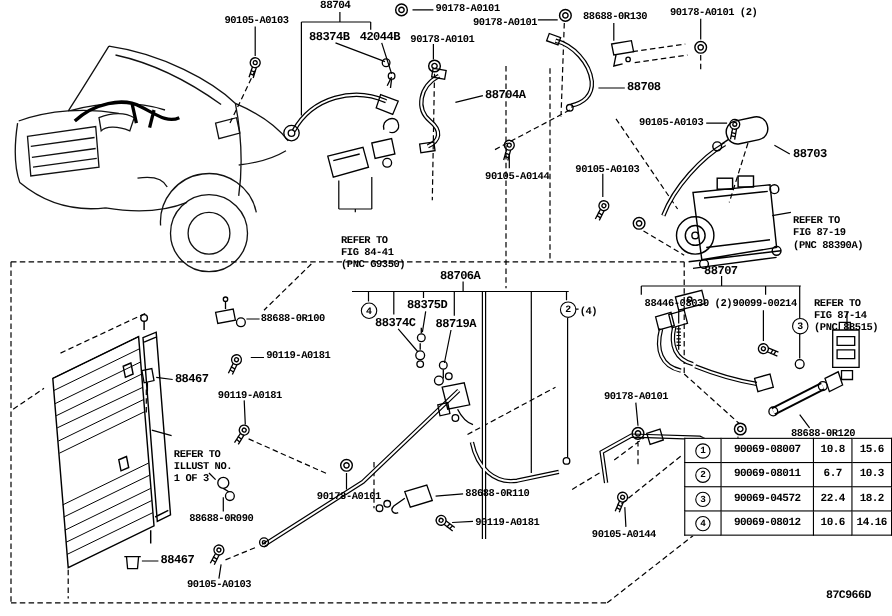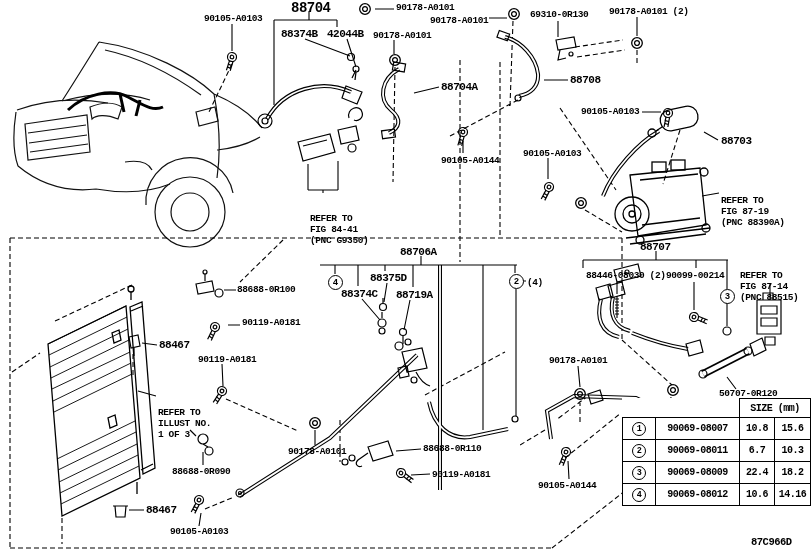--- a/index.html
+++ b/index.html
@@ -1,21 +1,21 @@
 <!DOCTYPE html>
 <html><head>
 <meta charset="utf-8">
 <style>
   html,body{margin:0;padding:0;background:#fff;}
   .stage{position:relative;width:811px;height:560px;background:#ffffff;overflow:hidden;
          font-family:"Liberation Mono",monospace;color:#000;}
   .stage svg{position:absolute;left:0;top:0;}
   .lbl{position:absolute;font:bold 9.5px "Liberation Mono",monospace;white-space:nowrap;letter-spacing:-0.4px;}
   .md{font-size:11px;letter-spacing:-0.5px;}
-  .lg{font-size:14px;letter-spacing:-0.5px;font-family:Liberation Mono, monospace;}
+  .lg{font-size:10px;letter-spacing:-0.5px;font-family:Liberation Mono, monospace;}
   .note{position:absolute;font:bold 9.5px "Liberation Mono",monospace;line-height:11px;letter-spacing:-0.4px;white-space:nowrap;margin-top:20px;}
   .note span{display:block;}
   .cm{position:absolute;width:13px;height:13px;border:1.4px solid #000;border-radius:50%;
       background:#fff;display:flex;align-items:center;justify-content:center;
       font:bold 9px "Liberation Mono",monospace;}
   table.size{position:absolute;left:622px;top:398px;border-collapse:collapse;background:#fff;}
   table.size td{border:1.6px solid #000;text-align:center;font:bold 10px "Liberation Mono",monospace;
       padding:0;height:21px;letter-spacing:-0.5px;}
   table.size tr.h td{height:18px;}
   table.size td.blank{border:none;background:transparent;}
@@ -243,21 +243,21 @@
   </g>
 </svg>
 
 <div class="lbl" style="left:204px;top:13px">90105-A0103</div>
 <div class="lbl lg" style="left:291px;top:0px">88704</div>
 <div class="lbl md" style="left:281px;top:28px">88374B</div>
 <div class="lbl md" style="left:327px;top:28px">42044B</div>
 <div class="lbl" style="left:396px;top:2px">90178-A0101</div>
 <div class="lbl" style="left:430px;top:15px">90178-A0101</div>
 <div class="lbl" style="left:373px;top:30px">90178-A0101</div>
-<div class="lbl" style="left:530px;top:9px">69310-0R130</div>
+<div class="lbl" style="left:530px;top:9px">88688-0R130</div>
 <div class="lbl" style="left:609px;top:6px">90178-A0101 (2)</div>
 <div class="lbl md" style="left:441px;top:81px">88704A</div>
 <div class="lbl md" style="left:570px;top:74px">88708</div>
 <div class="lbl" style="left:581px;top:106px">90105-A0103</div>
 <div class="lbl md" style="left:721px;top:135px">88703</div>
 <div class="lbl" style="left:441px;top:155px">90105-A0144</div>
 <div class="lbl" style="left:523px;top:148px">90105-A0103</div>
 <div class="lbl md" style="left:400px;top:246px">88706A</div>
 <div class="lbl md" style="left:370px;top:272px">88375D</div>
 <div class="lbl md" style="left:341px;top:288px">88374C</div>
@@ -271,21 +271,21 @@
 <div class="lbl md" style="left:159px;top:339px">88467</div>
 <div class="lbl" style="left:198px;top:354px">90119-A0181</div>
 <div class="lbl" style="left:172px;top:466px">88688-0R090</div>
 <div class="lbl md" style="left:146px;top:504px">88467</div>
 <div class="lbl" style="left:170px;top:526px">90105-A0103</div>
 <div class="lbl" style="left:288px;top:446px">90178-A0101</div>
 <div class="lbl" style="left:423px;top:443px">88688-0R110</div>
 <div class="lbl" style="left:432px;top:469px">90119-A0181</div>
 <div class="lbl" style="left:538px;top:480px">90105-A0144</div>
 <div class="lbl" style="left:549px;top:355px">90178-A0101</div>
-<div class="lbl" style="left:719px;top:388px">50707-0R120</div>
+<div class="lbl" style="left:719px;top:388px">88688-0R120</div>
 <div class="lbl" style="left:646px;top:424px">90178-A0101 (2)</div>
 
 <div class="note" style="left:310px;top:193px">
   <span>REFER TO</span>
   <span>FIG 84-41</span>
   <span>(PNC G9350)</span>
 </div>
 <div class="note" style="left:721px;top:175px">
   <span>REFER TO</span>
   <span>FIG 87-19</span>
@@ -307,40 +307,35 @@
     </div>
 <div class="cm" style="left:509px;top:274px">
       <span>2</span>
     </div>
 <div class="cm" style="left:720px;top:289px">
       <span>3</span>
     </div>
 
 <table class="size">
   <tbody>
-        <tr class="h">
-    <td class="blank c1"></td>
-          <td class="blank c2"></td>
-    <td class="c3" colspan="2">SIZE (mm)</td>
-  </tr>
   <tr>
     <td class="c1"><span class="tcirc">1</span></td>
     <td class="c2">90069-08007</td>
     <td class="c3">10.8</td>
     <td class="c4">15.6</td>
   </tr>
   <tr>
     <td class="c1"><span class="tcirc">2</span></td>
     <td class="c2">90069-08011</td>
     <td class="c3">6.7</td>
     <td class="c4">10.3</td>
   </tr>
   <tr>
     <td class="c1"><span class="tcirc">3</span></td>
-    <td class="c2">90069-08009</td>
+    <td class="c2">90069-04572</td>
     <td class="c3">22.4</td>
     <td class="c4">18.2</td>
   </tr>
   <tr>
     <td class="c1"><span class="tcirc">4</span></td>
     <td class="c2">90069-08012</td>
     <td class="c3">10.6</td>
     <td class="c4">14.16</td>
   </tr>
 </tbody>

